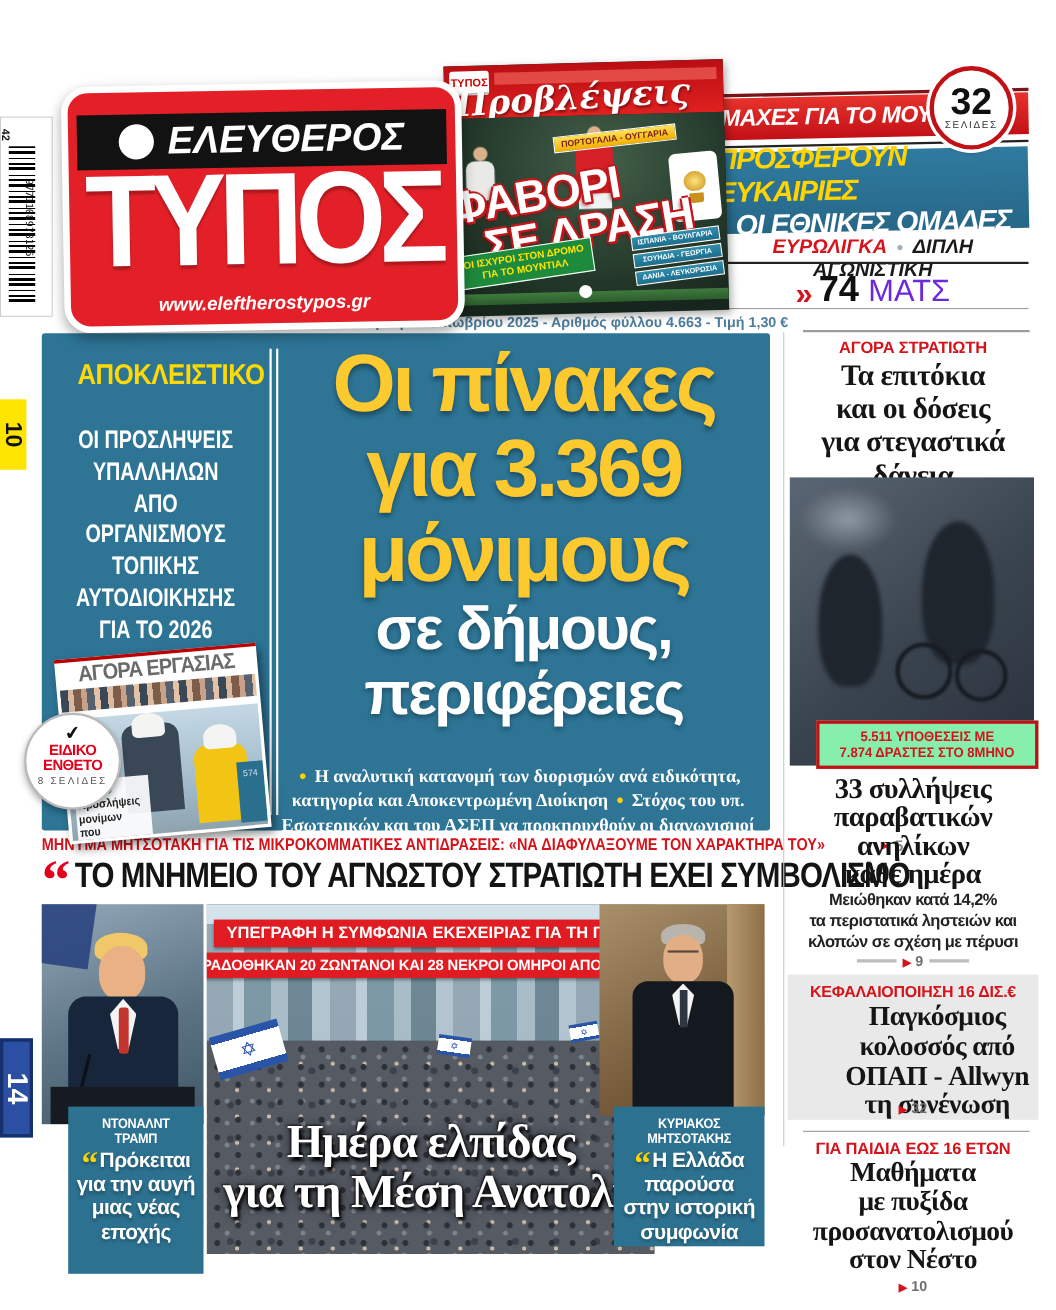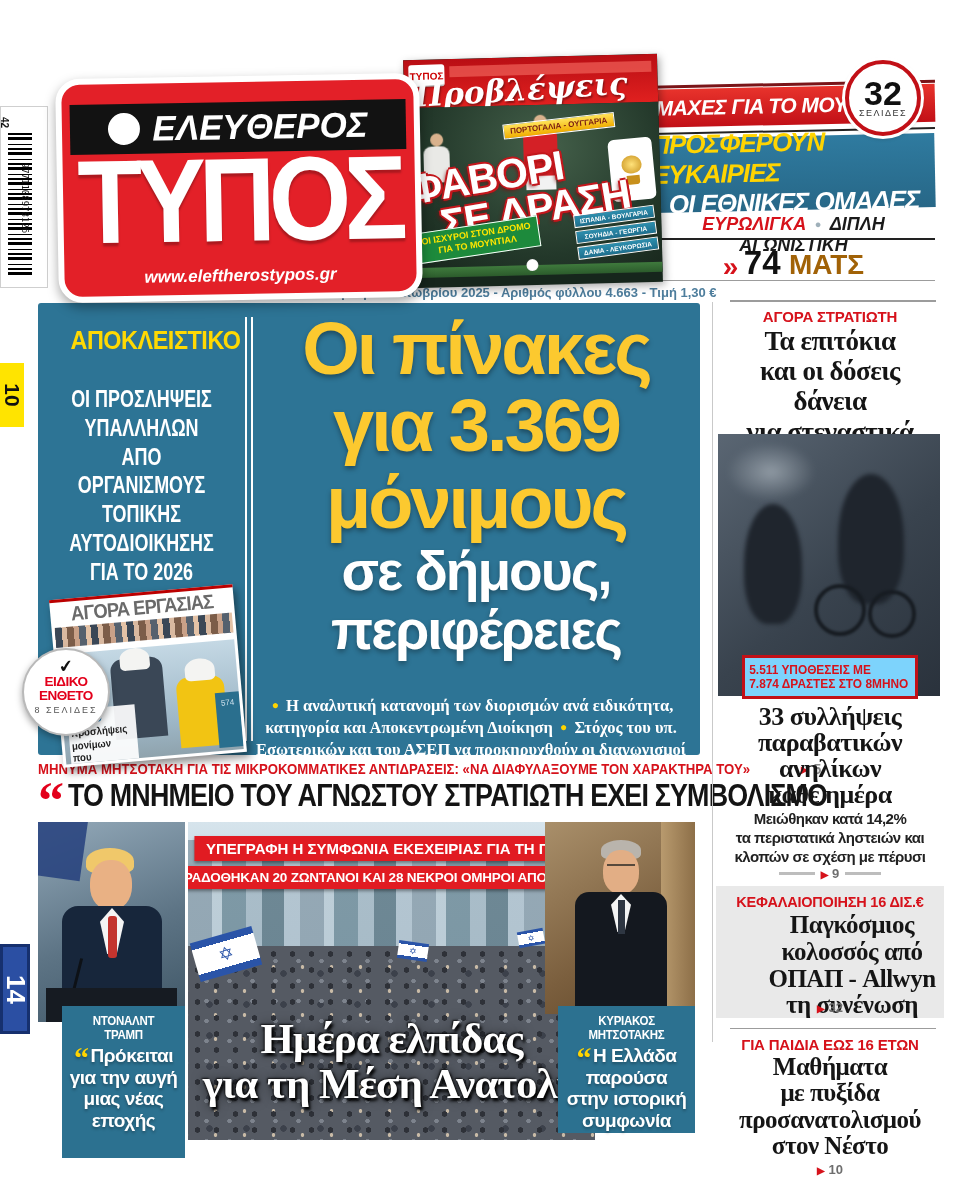--- a/index.html
+++ b/index.html
@@ -82,21 +82,21 @@
   .tealbox .ty{color:#ffd400;font-style:italic;font-weight:bold;font-size:26px;letter-spacing:-1px;line-height:1.15;}
   .tealbox .tw{color:#fff;font-style:italic;font-weight:bold;font-size:26px;letter-spacing:-1px;line-height:1.15;}
   .euroline{position:absolute;left:652px;top:214px;width:283px;text-align:center;font-style:italic;font-weight:bold;font-size:18px;}
   .euroline .er{color:#d6121b;}
   .euroline .ed{color:#9fb0ba;font-size:11px;vertical-align:2px;padding:0 4px;}
   .euroline .eb{color:#1a1a1a;}
   .rule-black2{position:absolute;left:652px;top:238px;width:283px;height:2px;background:#222;}
   .matches{position:absolute;left:652px;top:244px;width:283px;text-align:center;}
   .matches .ma{color:#d6121b;font-weight:bold;font-size:28px;vertical-align:-2px;letter-spacing:-3px;}
   .matches .mn{color:#111;font-weight:bold;font-size:33px;padding:0 4px;}
-  .matches .ml{color:#a16207;font-weight:bold;font-size:28px;}
+  .matches .ml{color:#6d28d9;font-weight:normal;font-size:28px;}
   .rule-gray1{position:absolute;left:652px;top:280px;width:283px;height:1px;background:#9c9c9c;}
 
   .dateline{position:absolute;left:290px;top:285px;width:470px;text-align:center;
         color:#4d7d9c;font-size:13px;font-weight:bold;}
 
   
   .hero{position:absolute;left:38px;top:303px;width:662px;height:452px;background:#2d7495;border-radius:3px;}
   .hero-excl{position:absolute;left:20px;top:22px;width:195px;text-align:center;color:#ffd903;
         font-weight:bold;font-size:26px;letter-spacing:-.5px;transform:scaleX(.9);}
   .hero-side{position:absolute;left:6px;top:66px;width:195px;text-align:center;color:#fff;
@@ -210,22 +210,22 @@
   .sb-kicker{position:absolute;width:228px;text-align:center;color:#d6121b;font-weight:bold;font-size:15px;
         letter-spacing:-.2px;}
   .sb-head{position:absolute;width:228px;text-align:center;font-family:"Liberation Serif",serif;font-weight:bold;
         color:#151515;letter-spacing:-.5px;}
   .sb-page{position:absolute;width:228px;text-align:center;color:#6e6e6e;font-weight:bold;font-size:13px;}
   .sb-page .ca{color:#d6121b;font-size:10px;}
   .ph-cctv{left:718px;top:434px;width:222px;height:262px;background:linear-gradient(140deg,#5a6673,#39434e 55%,#2a323c);}
   .cc-blob{position:absolute;filter:blur(2px);background:#1f252d;border-radius:50% 50% 40% 40%;}
   .cc-light{position:absolute;left:8px;top:8px;width:90px;height:60px;background:radial-gradient(#cfd8df,transparent 70%);opacity:.5;filter:blur(3px);}
   .cc-wheel{position:absolute;border:4px solid #171c22;border-radius:50%;filter:blur(1px);}
-  .cc-box{position:absolute;left:742px;top:655px;width:176px;height:44px;background:#7dd3fc;border:3px solid #c21017;
-        box-sizing:border-box;display:flex;flex-direction:column;justify-content:center;z-index:4;}
+  .cc-box{position:absolute;left:742px;top:655px;width:202px;height:44px;background:#86efac;border:3px solid #c21017;
+        box-sizing:border-box;display:flex;flex-direction:column;align-items:center;justify-content:center;z-index:4;}
   .cc-box div{color:#d6121b;font-weight:bold;font-size:12.5px;line-height:1.15;white-space:nowrap;transform:scaleX(.95);}
   .graybox{position:absolute;left:716px;top:886px;width:228px;height:132px;background:#e9e9e9;}
   .sb-divider{position:absolute;left:730px;width:206px;height:1px;background:#9c9c9c;}
 
   .pagerow-dash{display:inline-block;width:36px;height:3px;background:#bdbdbd;vertical-align:3px;margin:0 6px;}
 </style>
 </head>
 <body>
 
 <div class="page">
@@ -429,22 +429,22 @@
     </div>
   </div>
 
   <div class="sb-vrule"></div>
 
   <div class="sb-line" style="left:730px;top:300px;width:206px;"></div>
   <div class="sb-kicker" style="left:716px;top:308px;">ΑΓΟΡΑ ΣΤΡΑΤΙΩΤΗ</div>
   <div class="sb-head" style="left:716px;top:326px;font-size:27px;line-height:1.12;">
     <div>Τα επιτόκια</div>
     <div>και οι δόσεις</div>
+    <div>για στεγαστικά</div>
     <div>δάνεια</div>
-    <div>για στεγαστικά</div>
   </div>
   <div class="sb-page" style="left:716px;top:452px;">
     <span class="ca">▶</span>
     <span>30-31</span>
   </div>
 
   <div class="photo ph-cctv">
     <div class="cc-light"></div>
     <div class="cc-blob" style="left:26px;top:70px;width:58px;height:120px;"></div>
     <div class="cc-blob" style="left:120px;top:40px;width:66px;height:130px;"></div>

